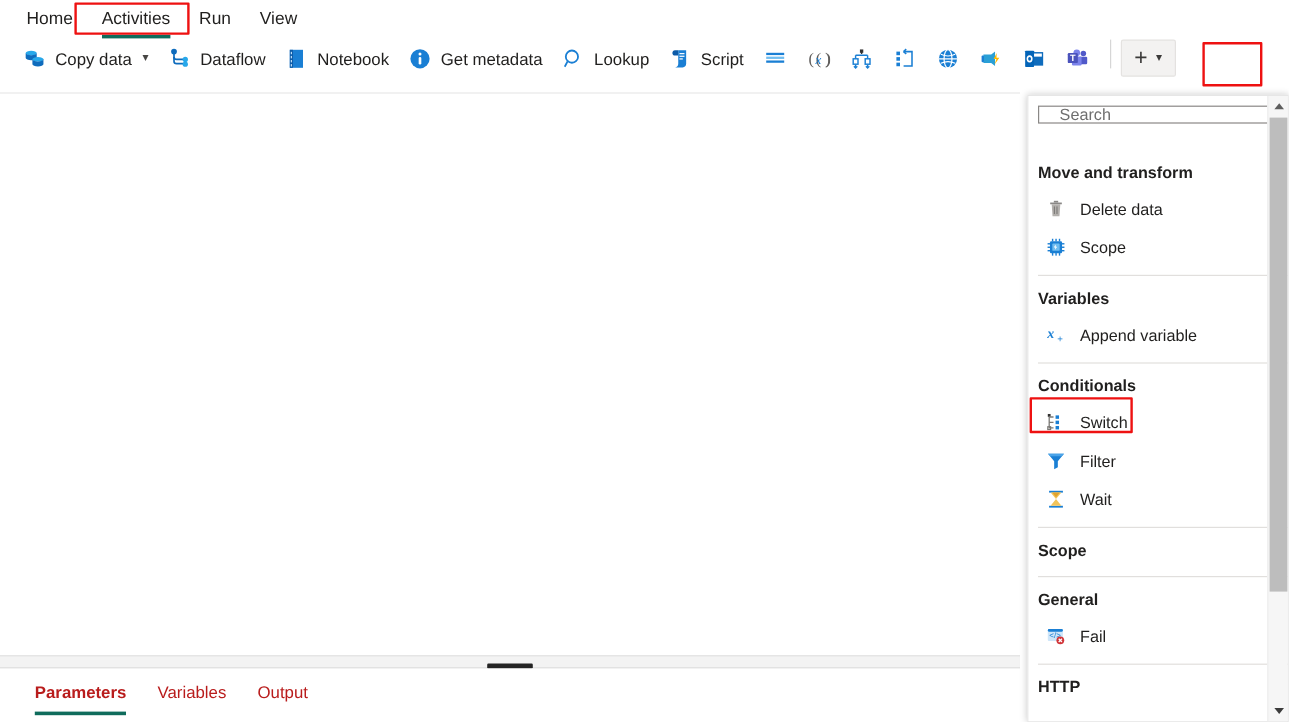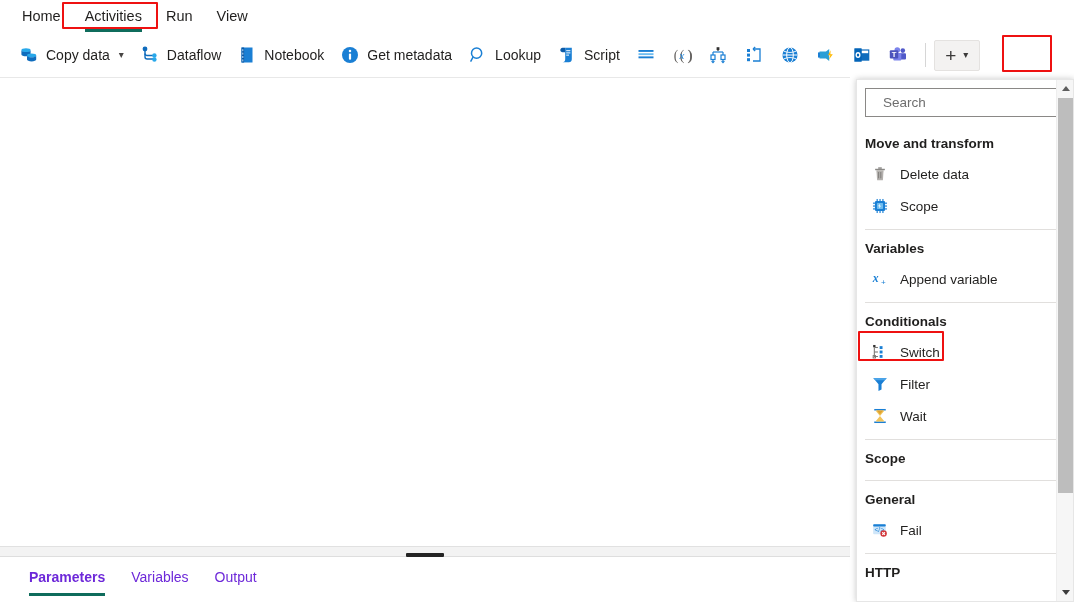--- a/index.html
+++ b/index.html
@@ -34,21 +34,21 @@
   .redbox {
     position:absolute; border:2px solid #ee1111; border-radius:1px;
     pointer-events:none;
   }
   #redbox-activities { left:62px; top:2px; width:96px; height:27px; }
 
   
   .cmdbar {
     position:absolute; left:0; top:33px; width:1074px; height:44px;
     background:#ffffff;
-    display:flex; align-items:center;
+    display:flex; align-items:flex-start;
     border-bottom: none;
     padding-left: 12px;
   }
   .cmd-item {
     display:flex; align-items:center; gap:7px;
     height:32px; padding: 0 7px; margin-right:2px;
     border-radius:2px; cursor:default; white-space:nowrap;
   }
   .cmd-label { font-size:14px; color:#201f1e; }
   .chev { font-size:10px; color:#484644; margin-left:2px; line-height:1; }
@@ -79,41 +79,41 @@
     position:absolute; left:0; top:9px; width:850px; height:2px; background:#dedede;
   }
 
   
   .bottom-pane {
     position:absolute; left:0; top:557px; width:850px; height:45px;
     background:#ffffff;
   }
   .bottom-tabs { display:flex; align-items:center; height:40px; padding-left:16px; }
   .btab {
-    position:relative; font-size:14px; color:#6d28d9;
+    position:relative; font-size:14px; color:#b91c1c;
     padding: 10px 13px 11px 13px; cursor:default; white-space:nowrap;
   }
   .btab.active { font-weight:bold; }
   .btab.active::after {
     content:""; position:absolute; left:13px; right:13px; bottom:0;
     height:3px; background:#0f6c5c;
   }
 
   
   .flyout {
     position:absolute; left:856px; top:79px; width:218px; height:523px;
     background:#ffffff;
     box-shadow: 0 0 6px rgba(0,0,0,0.22);
     border:1px solid #e6e6e6;
     overflow:hidden;
   }
   .search-wrap { padding:8px 8px 6px 8px; }
   .search-box {
     display:flex; align-items:center; gap:7px;
-    height:29px; border:1px solid #8a8886; background:#fff; padding:0 8px;
+    height:15px; border:1px solid #8a8886; background:#fff; padding:0 8px;
   }
   .search-box input {
     border:none; outline:none; flex:1; font-size:13.5px; color:#201f1e;
     font-family:"Liberation Sans", sans-serif; background:transparent;
   }
   .search-box input::placeholder { color:#6e6e6e; }
 
   .list-scroll {
     position:absolute; left:0; top:45px; width:234px; bottom:0;
     overflow:hidden;

